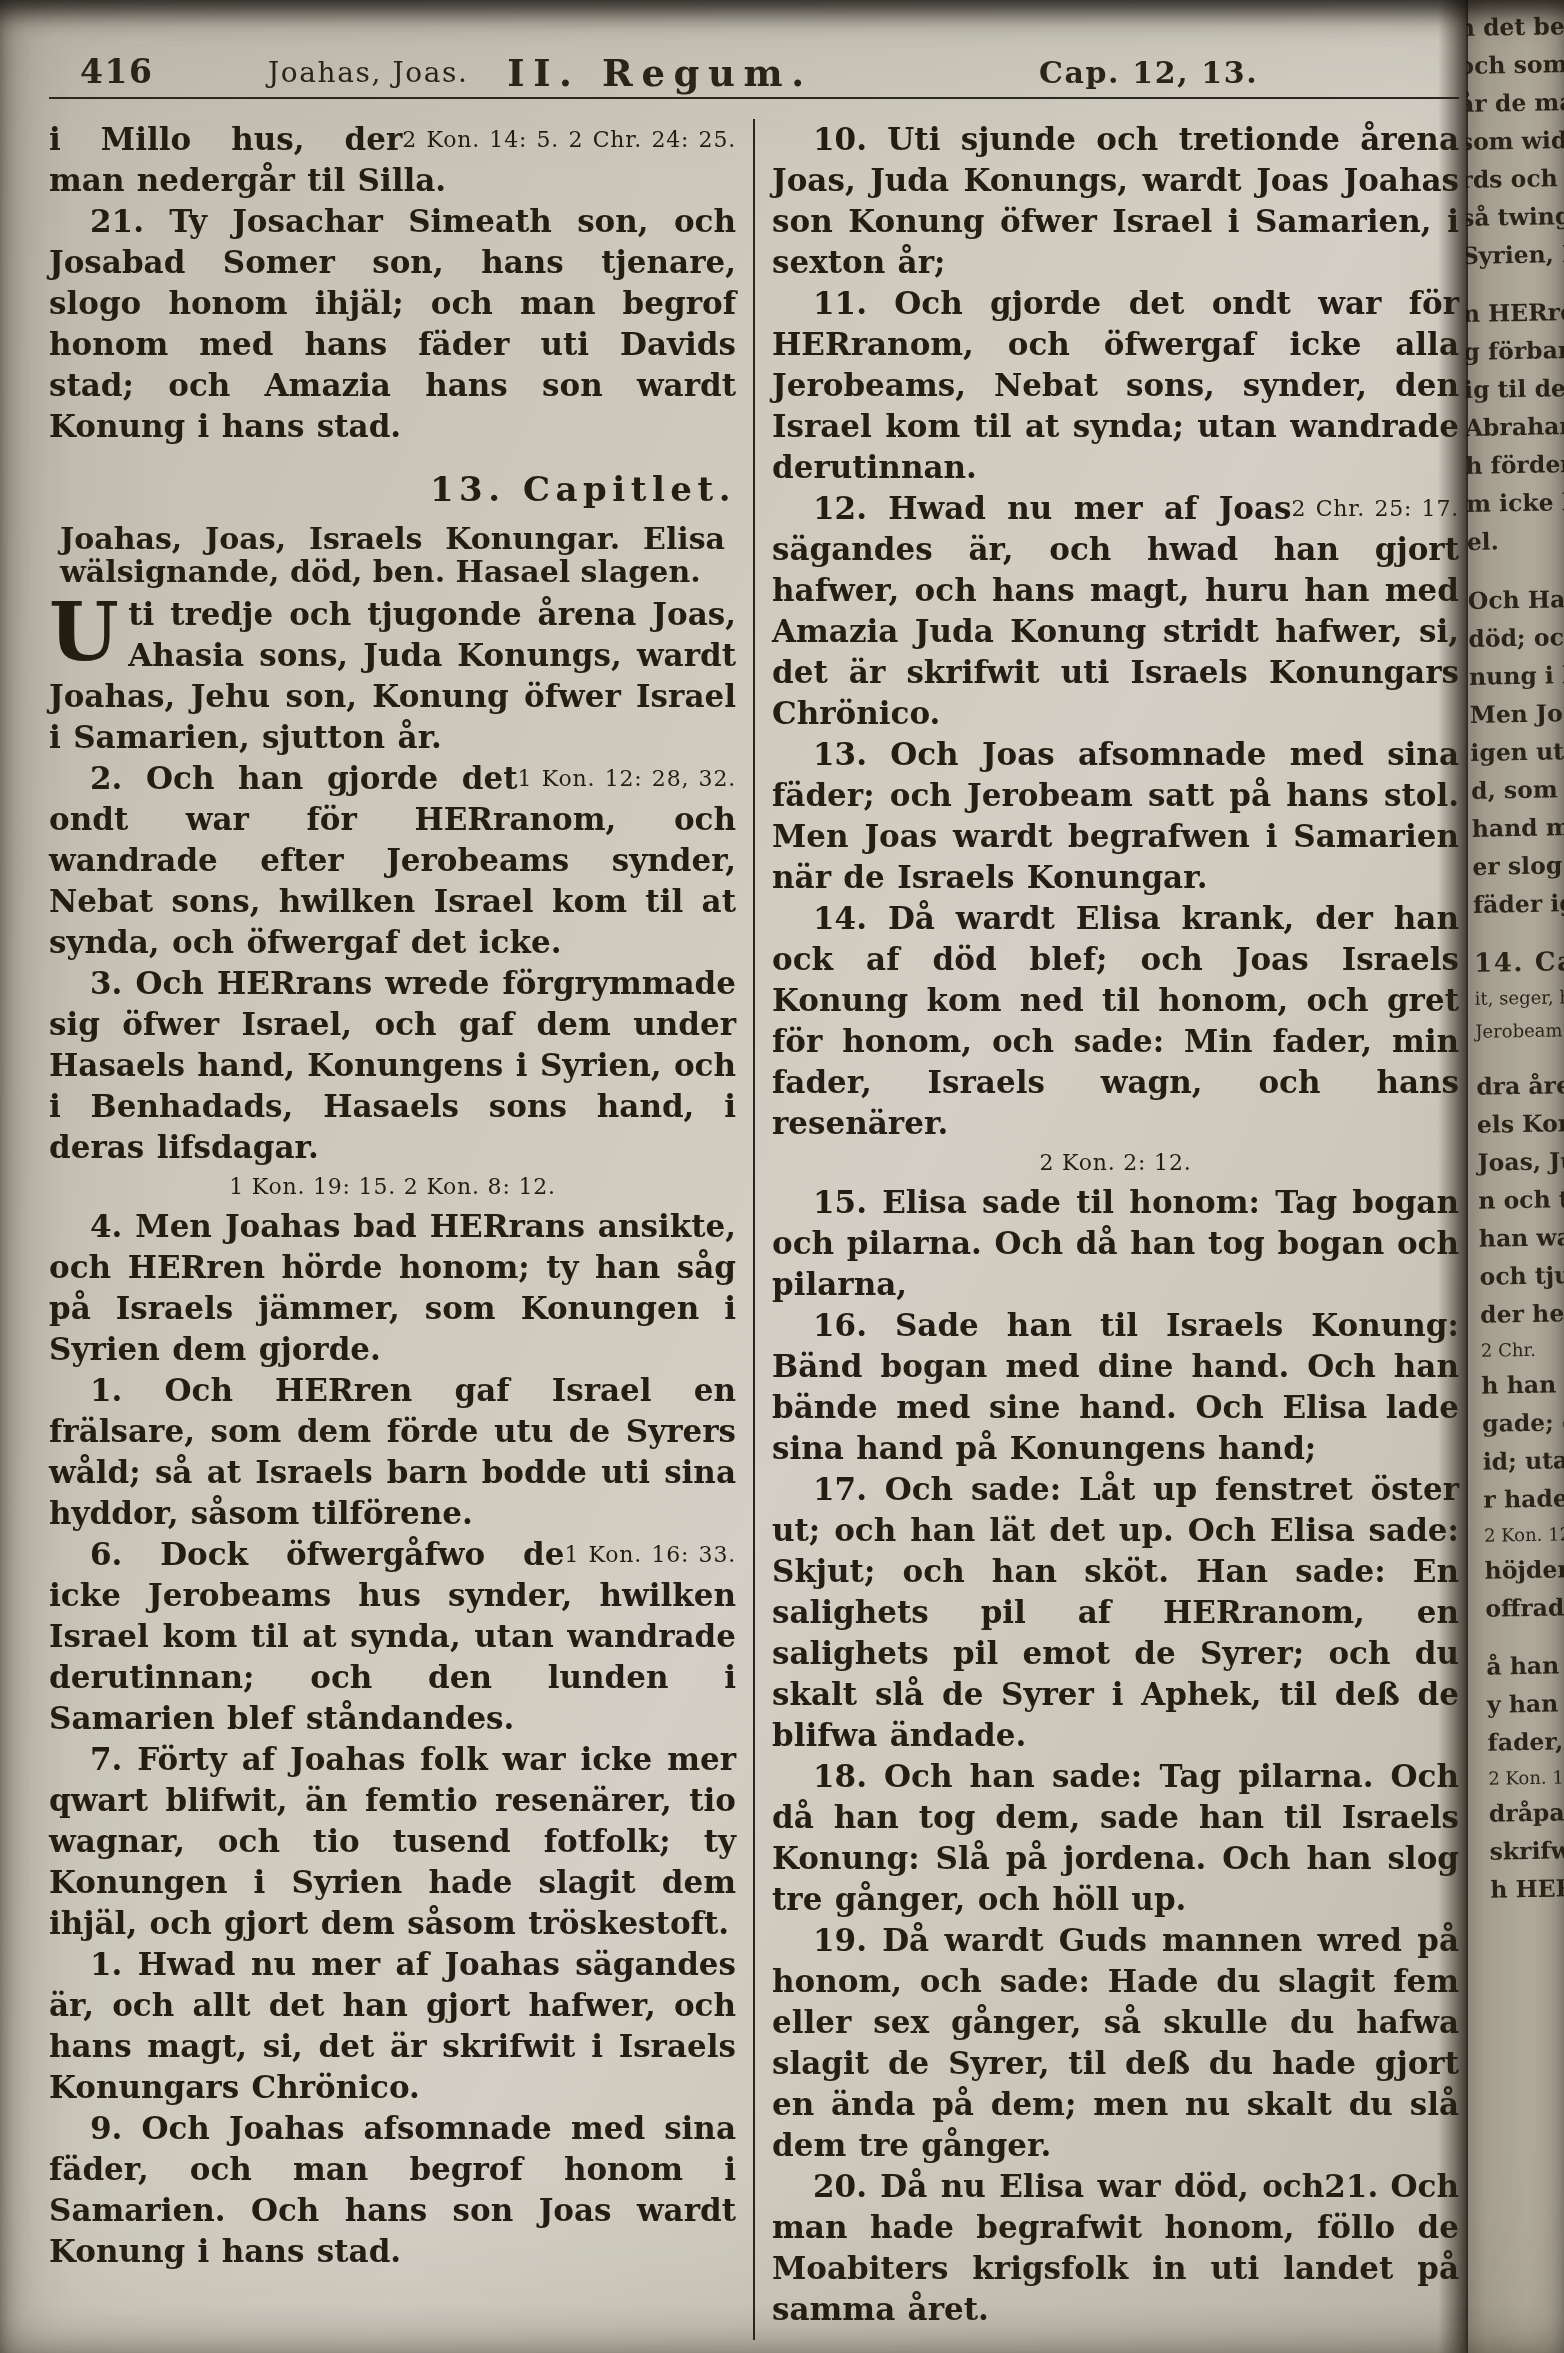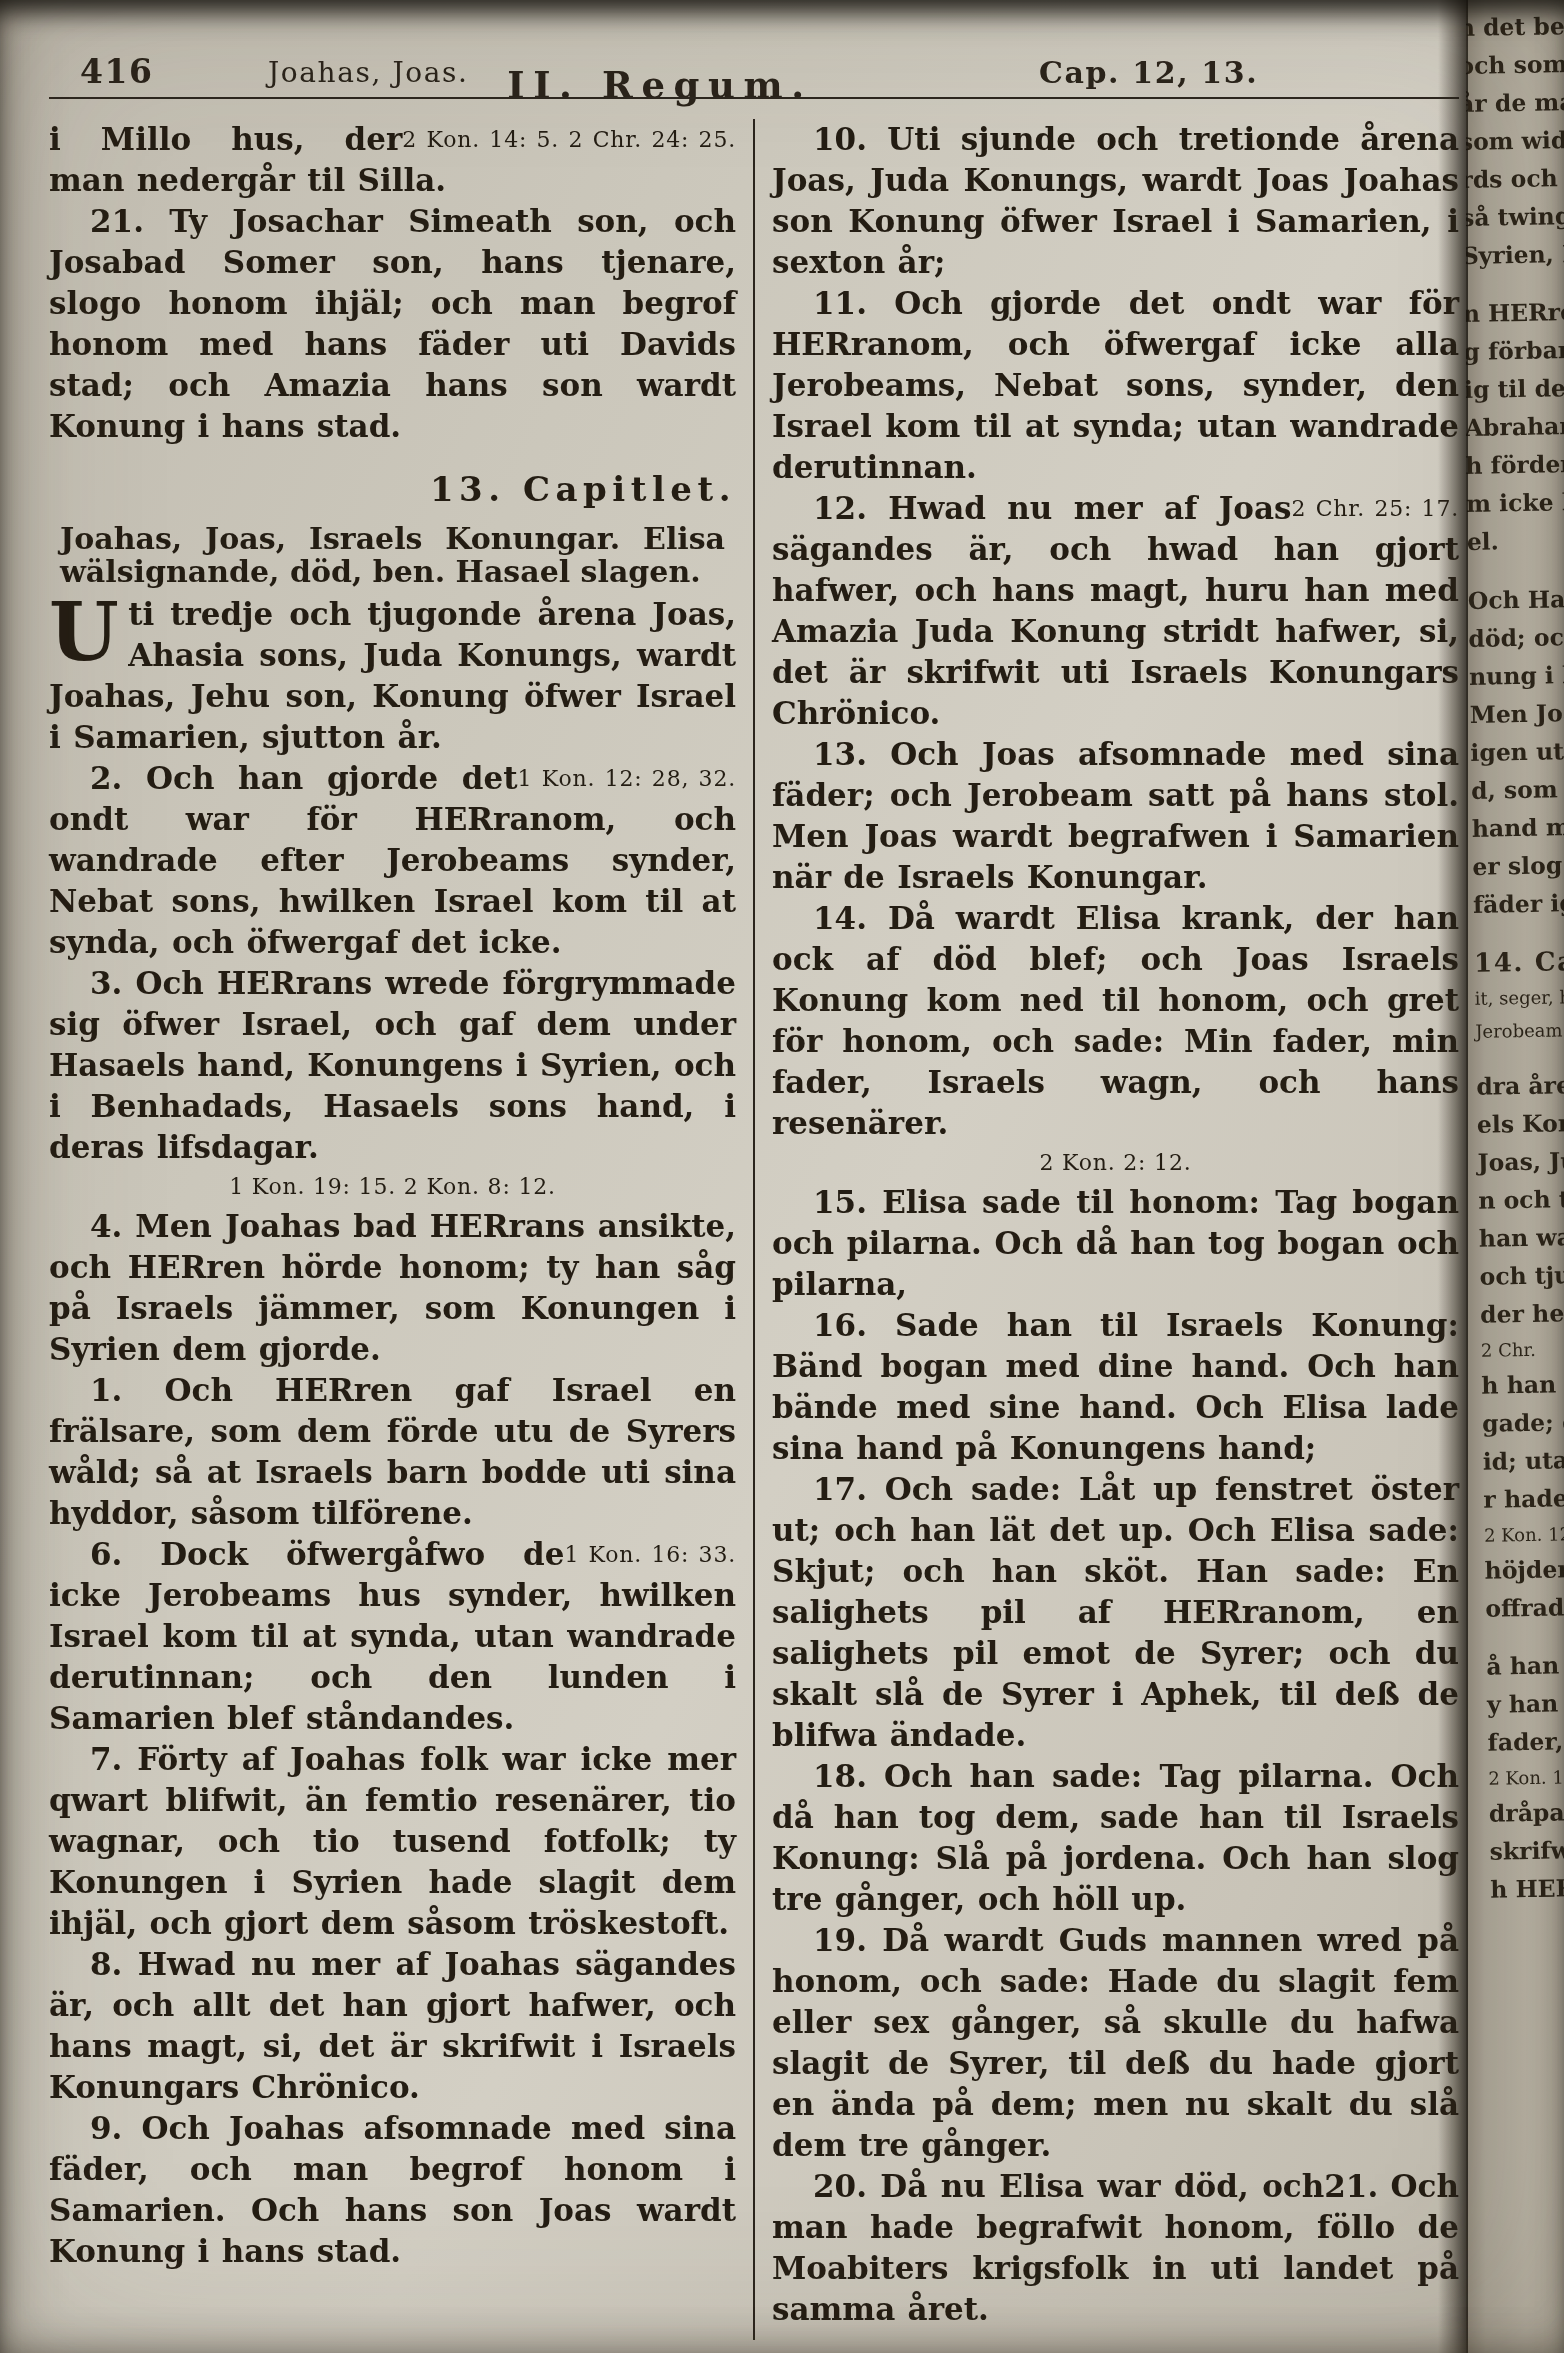--- a/index.html
+++ b/index.html
@@ -9,21 +9,21 @@
     font-family:"DejaVu Serif", serif;
   }
   .scan {
     position:absolute; inset:0;
     background:linear-gradient(115deg,#c1bcb0 0%, #cbc7bb 28%, #d3cfc4 55%, #c9c4b8 80%, #bcb7aa 100%);
   }
   
   .header { position:absolute; top:31px; left:49px; width:1410px; height:58px; color:#2a231a;margin-top:16px; }
   .pagenum   { position:absolute; left:31px;  top:4.7px;  font-size:33px; font-weight:bold; letter-spacing:1.6px; }
   .run-left  { position:absolute; left:219px; top:9.4px; font-size:28px; font-weight:normal; letter-spacing:1.6px; }
-  .run-center{ position:absolute; left:0; right:188px; text-align:center; top:16px;
+  .run-center{ position:absolute; left:0; right:188px; text-align:center; top:4px;
                font-size:37px; font-weight:bold; letter-spacing:8.6px; }
   .run-right { position:absolute; left:990px; top:7.8px; font-size:30px; font-weight:bold; letter-spacing:1.6px; }
   .header-rule { position:absolute; top:97px; left:49px; width:1410px; height:2.3px; background:#2c261e; }
   
   .columns { position:absolute; top:119px; left:49px; width:1410px; bottom:14px; display:flex; }
   .col { width:687px; }
   .col.left { margin-right:36px; }
   .divider { position:absolute; left:753px; top:119px; height:2221px; width:2.3px; background:#2b251d; }
   .verse {
     margin:0; font-size:31px; line-height:41px; font-weight:bold;
@@ -80,21 +80,21 @@
         <h2 class="chapter-heading">13. Capitlet.</h2>
         <p class="summary">Joahas, Joas, Israels Konungar. Elisa wälsignande, död, ben. Hasael slagen.</p>
         <p class="verse noindent"><span class="dropcap">U</span>ti tredje och tjugonde årena Joas, Ahasia sons, Juda Konungs, wardt Joahas, Jehu son, Konung öfwer Israel i Samarien, sjutton år.</p>
         <p class="verse"><span class="ref-inline">1 Kon. 12: 28, 32.</span>2. Och han gjorde det ondt war för HERranom, och wandrade efter Jerobeams synder, Nebat sons, hwilken Israel kom til at synda, och öfwergaf det icke.</p>
         <p class="verse">3. Och HERrans wrede förgrymmade sig öfwer Israel, och gaf dem under Hasaels hand, Konungens i Syrien, och i Benhadads, Hasaels sons hand, i deras lifsdagar.</p>
         <p class="ref-line">1 Kon. 19: 15. 2 Kon. 8: 12.</p>
         <p class="verse">4. Men Joahas bad HERrans ansikte, och HERren hörde honom; ty han såg på Israels jämmer, som Konungen i Syrien dem gjorde.</p>
         <p class="verse">1. Och HERren gaf Israel en frälsare, som dem förde utu de Syrers wåld; så at Israels barn bodde uti sina hyddor, såsom tilförene.</p>
         <p class="verse"><span class="ref-inline">1 Kon. 16: 33.</span>6. Dock öfwergåfwo de icke Jerobeams hus synder, hwilken Israel kom til at synda, utan wandrade derutinnan; och den lunden i Samarien blef ståndandes.</p>
         <p class="verse">7. Förty af Joahas folk war icke mer qwart blifwit, än femtio resenärer, tio wagnar, och tio tusend fotfolk; ty Konungen i Syrien hade slagit dem ihjäl, och gjort dem såsom tröskestoft.</p>
-        <p class="verse">8. Hwad nu mer af Joahas sägandes är, och allt det han gjort hafwer, och hans magt, si, det är skrifwit i Israels Konungars Chrönico.</p>
+        <p class="verse">1. Hwad nu mer af Joahas sägandes är, och allt det han gjort hafwer, och hans magt, si, det är skrifwit i Israels Konungars Chrönico.</p>
         <p class="verse">9. Och Joahas afsomnade med sina fäder, och man begrof honom i Samarien. Och hans son Joas wardt Konung i hans stad.</p>
       </div>
     <div class="col right">
         <p class="verse">10. Uti sjunde och tretionde årena Joas, Juda Konungs, wardt Joas Joahas son Konung öfwer Israel i Samarien, i sexton år;</p>
         <p class="verse">11. Och gjorde det ondt war för HERranom, och öfwergaf icke alla Jerobeams, Nebat sons, synder, den Israel kom til at synda; utan wandrade derutinnan.</p>
         <p class="verse"><span class="ref-inline">2 Chr. 25: 17.</span>12. Hwad nu mer af Joas sägandes är, och hwad han gjort hafwer, och hans magt, huru han med Amazia Juda Konung stridt hafwer, si, det är skrifwit uti Israels Konungars Chrönico.</p>
         <p class="verse">13. Och Joas afsomnade med sina fäder; och Jerobeam satt på hans stol. Men Joas wardt begrafwen i Samarien när de Israels Konungar.</p>
         <p class="verse">14. Då wardt Elisa krank, der han ock af död blef; och Joas Israels Konung kom ned til honom, och gret för honom, och sade: Min fader, min fader, Israels wagn, och hans resenärer.</p>
         <p class="ref-line">2 Kon. 2: 12.</p>
         <p class="verse">15. Elisa sade til honom: Tag bogan och pilarna. Och då han tog bogan och pilarna,</p>

